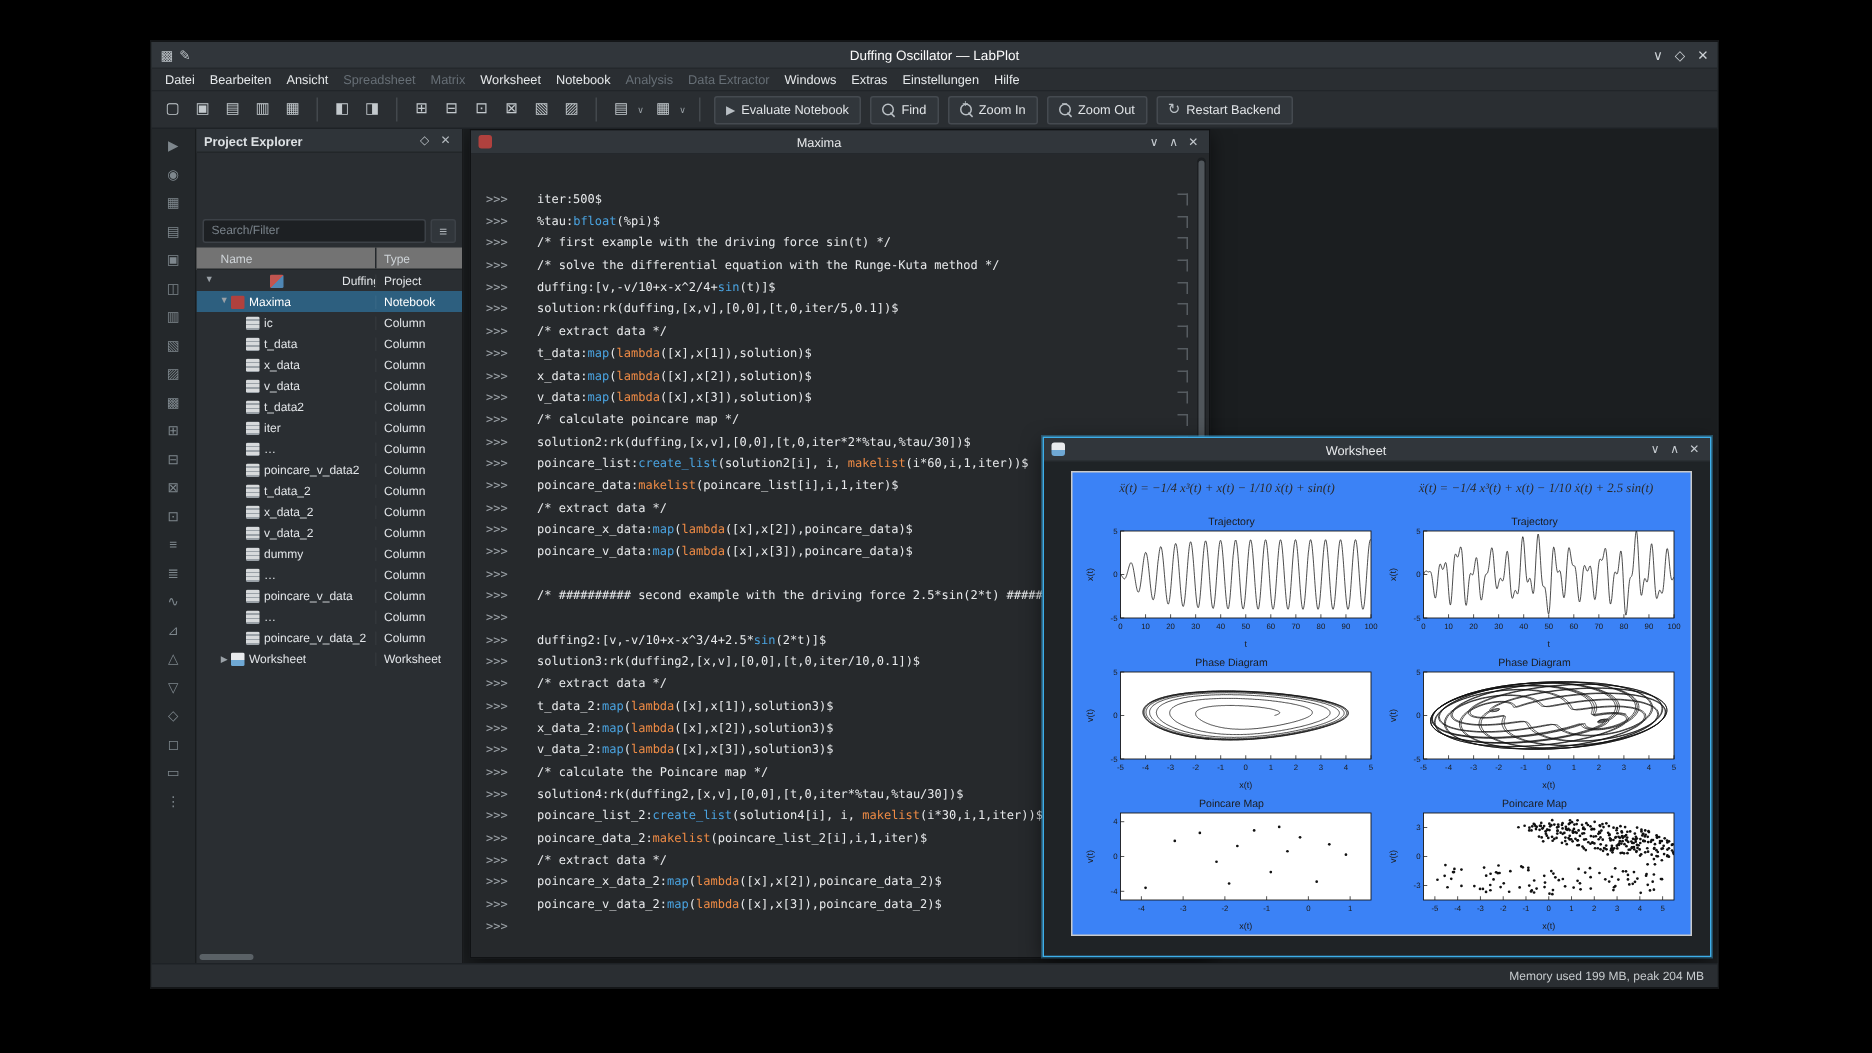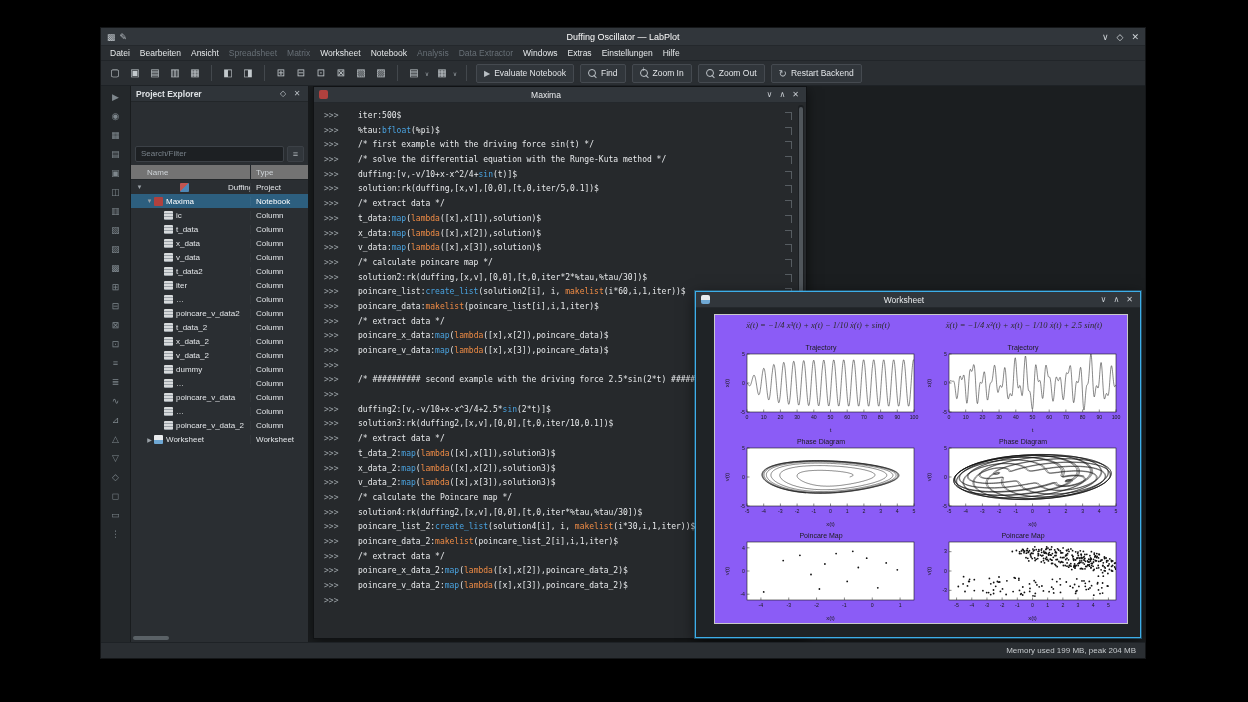--- a/index.html
+++ b/index.html
@@ -91,38 +91,38 @@
             flex-direction:column; box-shadow:0 3px 12px rgba(0,0,0,0.55); }
   .win-titlebar { height:16px; background:#31363b; display:flex; align-items:center; gap:4px;
                   padding:0 5px; font-size:8.5px; color:#e8eaec; border-bottom:1px solid #24282c; }
   .win-title { flex:1; text-align:center; }
   .win-btn { width:11px; text-align:center; color:#c6cbd0; font-size:8px; }
   .win-icon { width:9px; height:9px; border-radius:2px; flex:none; }
   .win-icon.maxima { background:#b0413e; }
   .win-icon.worksheet { background:linear-gradient(180deg,#e9ebed 55%,#6fa8d4 55%); }
 
   #maxima-window { left:4px; top:0px; width:494px; height:553px; z-index:1; }
-  .notebook { flex:1; position:relative; overflow:hidden; padding-top:6px; background:#26292c; }
+  .notebook { flex:1; position:relative; overflow:hidden; padding-top:23px; background:#26292c; }
   .code-line { position:relative; height:14.7px; line-height:14.7px; padding-left:10px;
                white-space:pre; font-family:"DejaVu Sans Mono", monospace; font-size:8px; color:#e8eaec; }
   .prompt { display:inline-block; width:26px; margin-right:8px; color:#9aa0a5; }
   .tk-fn { color:#4aa3e0; }
   .tk-kw { color:#ef8b45; }
   .entry-mark { position:absolute; right:14px; top:3px; width:7px; height:8px;
                 border-top:1px solid #565c61; border-right:1px solid #565c61; }
   .vscroll { position:absolute; right:2px; top:2px; bottom:3px; width:6px; background:#1c1f22;
              border-radius:3px; }
   .vscroll-handle { position:absolute; left:1px; right:1px; top:2px; height:78%;
                     background:#50565b; border-radius:3px; }
 
   #worksheet-window { left:386px; top:205px; width:446px; height:347px; z-index:2;
                       border:1px solid #3daee9; box-shadow:0 0 0 1px rgba(61,174,233,0.35),
                       0 4px 14px rgba(0,0,0,0.6); }
   .ws-content { flex:1; position:relative; background:#1f2326; }
-  .ws-page { position:absolute; left:18px; top:6px; width:414px; height:310px; background:#8b5cf6;
+  .ws-page { position:absolute; left:18px; top:6px; width:414px; height:310px; background:#3b82f6;
              border:1px solid #c9c9c9; }
   .eq { position:absolute; top:5px; height:14px; text-align:center;
         font-family:"Liberation Serif", serif; font-style:italic; font-size:8.5px; color:#2b2b2b; }
   .eq.left { left:0; width:50%; }
   .eq.right { left:50%; width:50%; }
   .chart { position:absolute; }
 
   
   .statusbar { height:16px; background:#2a2e32; border-top:1px solid #1e2226; display:flex;
                align-items:center; justify-content:flex-end; padding:0 9px; font-size:8px;

